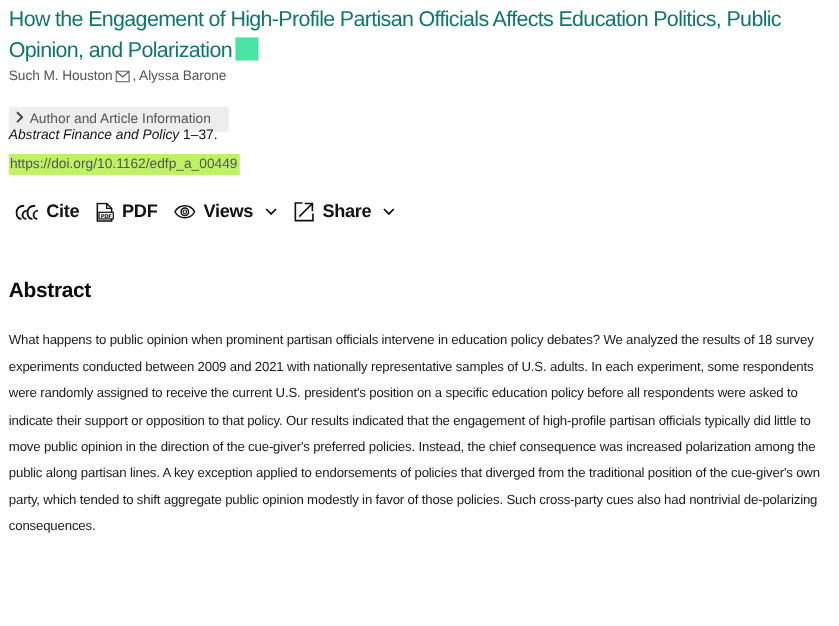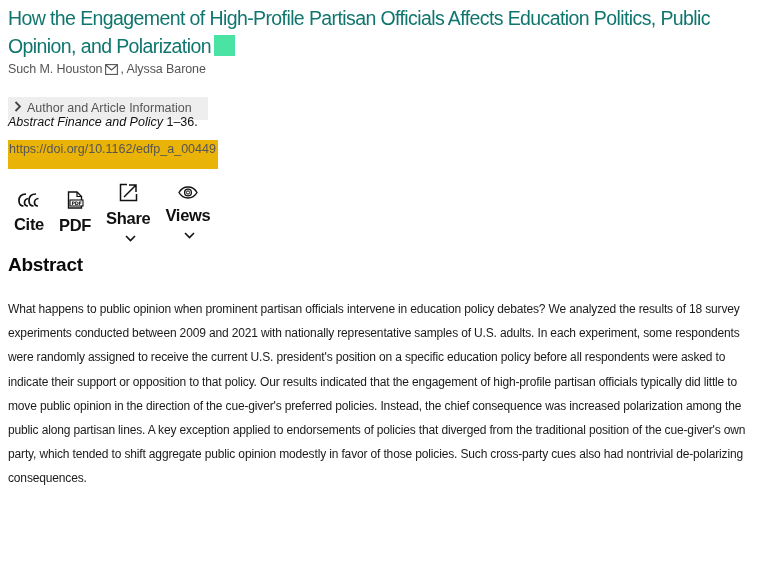--- a/index.html
+++ b/index.html
@@ -27,32 +27,32 @@
       background: #eeeeee; padding: 0 16px 0 6px;
       font-size: 12.5px; color: #555; line-height: 23px;
       display: flex; gap: 5px; margin-top: 12px;
     }
     .journal {
       position: absolute; left: 8px; top: 115px;
       font-size: 12.5px; color: #111;
     }
     .journal i { font-style: italic; }
     .doi {
-      position: absolute; left: 8px; top: 140px; height: 29px;
-      background: #eab308; padding: 0 2px 0 1px;
+      position: absolute; left: 8px; top: 140px; height: 19px;
+      background: #bef264; padding: 0 2px 0 1px;
       font-size: 12.5px; color: #555; line-height: 19px;
     }
     .toolbar {
       position: absolute; left: 14px; top: 183px;
       display: flex; align-items: center;
     }
     .tool {
       display: flex; align-items: center; gap: 7px;
       font-size: 16.5px; font-weight: bold; color: #111;
-      margin-right: 15px; cursor: pointer; letter-spacing: -0.3px; flex-direction: column;
+      margin-right: 15px; cursor: pointer; letter-spacing: -0.3px;
     }
     .tool svg { display: block; }
     .caret { margin-left: 4px; }
     .abstract-h {
       position: absolute; left: 8px; top: 254px; margin: 0;
       font-size: 19px; font-weight: bold; color: #0a0a0a; letter-spacing: -0.3px;
     }
     .abstract {
       position: absolute; left: 8px; top: 297px; width: 752px; margin: 0;
       font-size: 12px; line-height: 24.2px; color: #1a1a1a; letter-spacing: -0.15px;
@@ -73,21 +73,21 @@
 
 <div class="aai">
   <span><svg width="8" height="11" viewBox="0 0 8 11">
         <polyline points="1.5,1 6,5.5 1.5,10" fill="none" stroke="#444" stroke-width="1.8"></polyline>
       </svg></span>
   <span>Author and Article Information</span>
 </div>
 
 <div class="journal">
   <i>Abstract Finance and Policy</i>
-  <span>1–36.</span>
+  <span>1–37.</span>
 </div>
 
 <a class="doi">https://doi.org/10.1162/edfp_a_00449</a>
 
 <div class="toolbar">
   <div class="tool">
     <span>
         <svg width="21" height="16" viewBox="0 0 21 16">
           <path d="M8 2 C3 2 1 5 1 8.5 C1 12 3 14 5.5 14 M10.5 6.5 C8 6.5 6.5 8.5 6.5 10.5 C6.5 12.5 8 14 10 14" fill="none" stroke="#111" stroke-width="1.7"></path>
           <path d="M18 2 C13 2 11 5 11 8.5 C11 12 13 14 15.5 14 M20.5 6.5 C18 6.5 16.5 8.5 16.5 10.5 C16.5 12.5 18 14 20 14" fill="none" stroke="#111" stroke-width="1.7"></path>
@@ -101,43 +101,43 @@
           <path d="M1.5 1 H10 L14.5 5.5 V17 H1.5 Z" fill="none" stroke="#111" stroke-width="1.4"></path>
           <path d="M10 1 V5.5 H14.5" fill="none" stroke="#111" stroke-width="1.2"></path>
           <rect x="3" y="9" width="13" height="6" fill="#fff" stroke="#111" stroke-width="1.1"></rect>
           <text x="9.5" y="13.8" font-size="4.8" font-family="DejaVu Sans, sans-serif" font-weight="bold" text-anchor="middle" fill="#111">PDF</text>
         </svg>
       </span>
     <span>PDF</span>
   </div>
   <div class="tool">
     <span>
-        <svg width="19" height="19" viewBox="0 0 19 19">
-          <path d="M8 1.5 H1.5 V17.5 H17.5 V11" fill="none" stroke="#111" stroke-width="1.5"></path>
-          <path d="M5 14 L17 2 M10 2 H17 V9" fill="none" stroke="#111" stroke-width="1.5"></path>
-        </svg>
-      </span>
-    <span>Share</span>
-    <span class="caret">
-        <svg width="11" height="7" viewBox="0 0 11 7">
-          <polyline points="1,1 5.5,5.5 10,1" fill="none" stroke="#111" stroke-width="1.6"></polyline>
-        </svg>
-      </span>
-  </div>
-  <div class="tool">
-    <span>
         <svg width="20" height="13" viewBox="0 0 20 13">
           <path d="M1 6.5 C3.5 2 6.5 1 10 1 C13.5 1 16.5 2 19 6.5 C16.5 11 13.5 12 10 12 C6.5 12 3.5 11 1 6.5 Z" fill="none" stroke="#111" stroke-width="1.4"></path>
           <circle cx="10" cy="6.5" r="3.4" fill="none" stroke="#111" stroke-width="1.3"></circle>
           <circle cx="10" cy="6.5" r="1.6" fill="none" stroke="#111" stroke-width="1"></circle>
         </svg>
       </span>
     <span>Views</span>
     <span class="caret">
         <svg width="11" height="7" viewBox="0 0 11 7">
           <polyline points="1,1 5.5,5.5 10,1" fill="none" stroke="#111" stroke-width="1.6"></polyline>
         </svg>
       </span>
   </div>
+  <div class="tool">
+    <span>
+        <svg width="19" height="19" viewBox="0 0 19 19">
+          <path d="M8 1.5 H1.5 V17.5 H17.5 V11" fill="none" stroke="#111" stroke-width="1.5"></path>
+          <path d="M5 14 L17 2 M10 2 H17 V9" fill="none" stroke="#111" stroke-width="1.5"></path>
+        </svg>
+      </span>
+    <span>Share</span>
+    <span class="caret">
+        <svg width="11" height="7" viewBox="0 0 11 7">
+          <polyline points="1,1 5.5,5.5 10,1" fill="none" stroke="#111" stroke-width="1.6"></polyline>
+        </svg>
+      </span>
+  </div>
 </div>
 
 <h2 class="abstract-h">Abstract</h2>
 <p class="abstract">What happens to public opinion when prominent partisan officials intervene in education policy debates? We analyzed the results of 18 survey experiments conducted between 2009 and 2021 with nationally representative samples of U.S. adults. In each experiment, some respondents were randomly assigned to receive the current U.S. president's position on a specific education policy before all respondents were asked to indicate their support or opposition to that policy. Our results indicated that the engagement of high-profile partisan officials typically did little to move public opinion in the direction of the cue-giver's preferred policies. Instead, the chief consequence was increased polarization among the public along partisan lines. A key exception applied to endorsements of policies that diverged from the traditional position of the cue-giver's own party, which tended to shift aggregate public opinion modestly in favor of those policies. Such cross-party cues also had nontrivial de-polarizing consequences.</p>
 
 </body></html>

